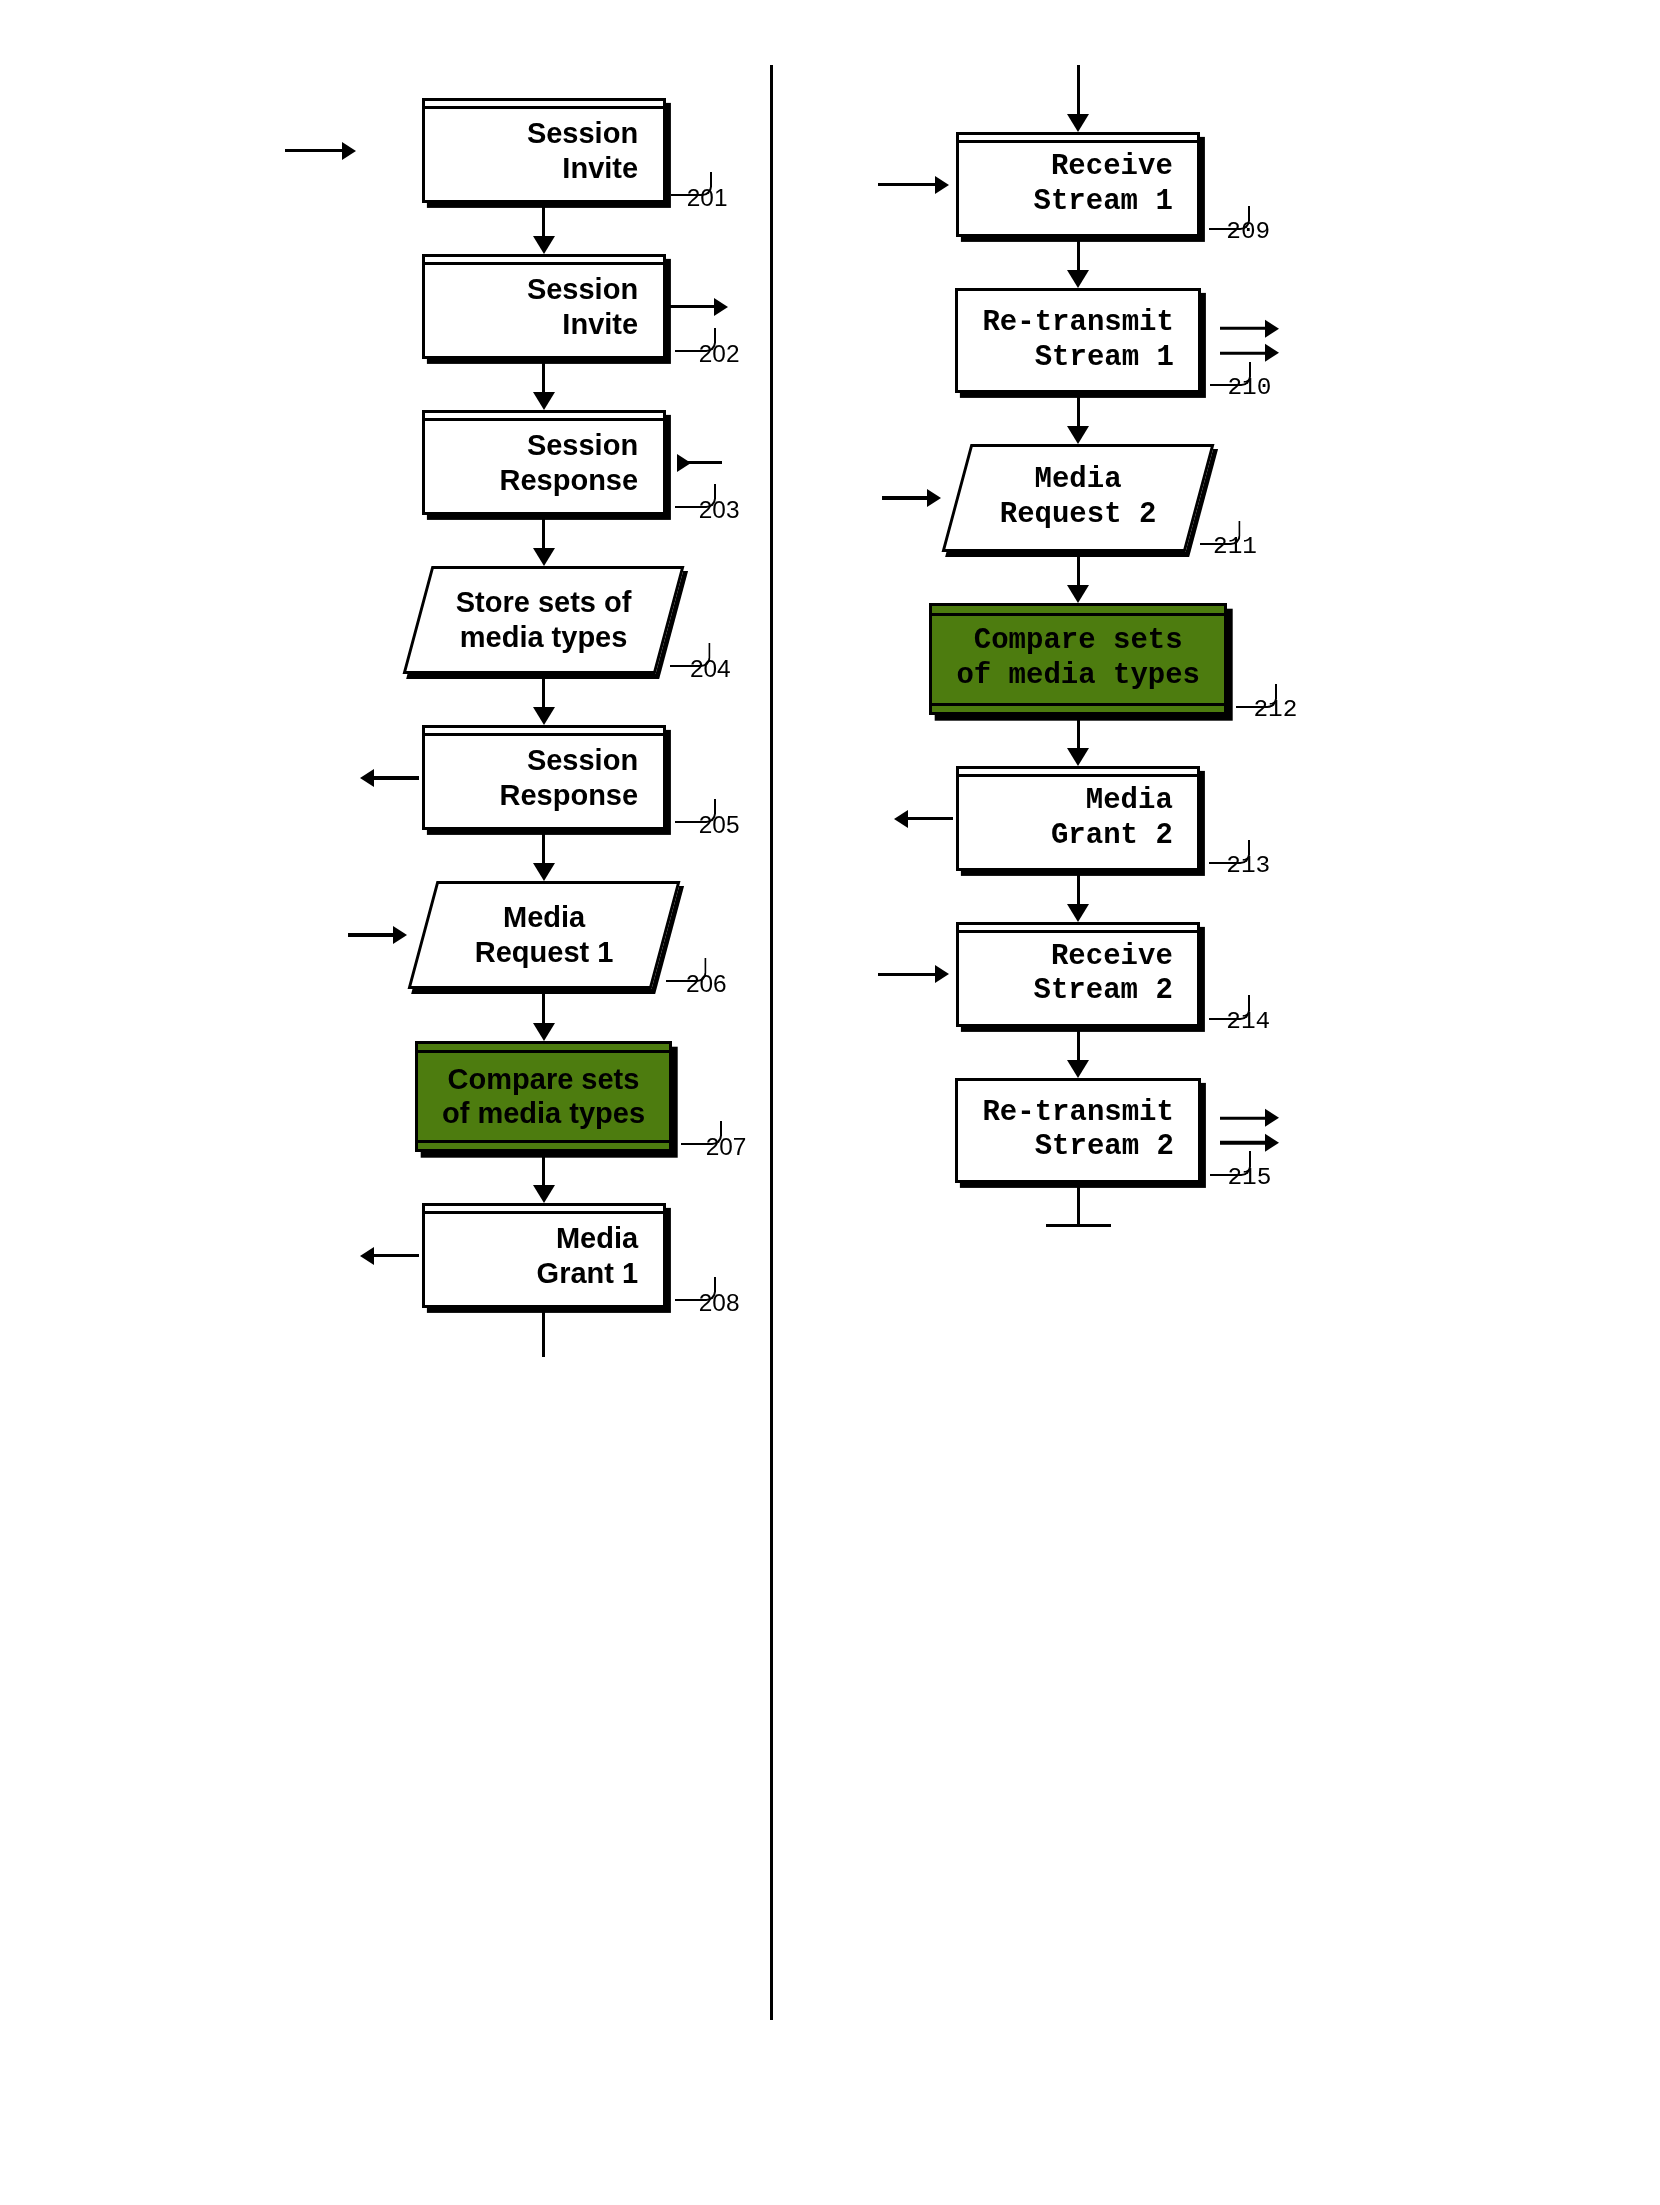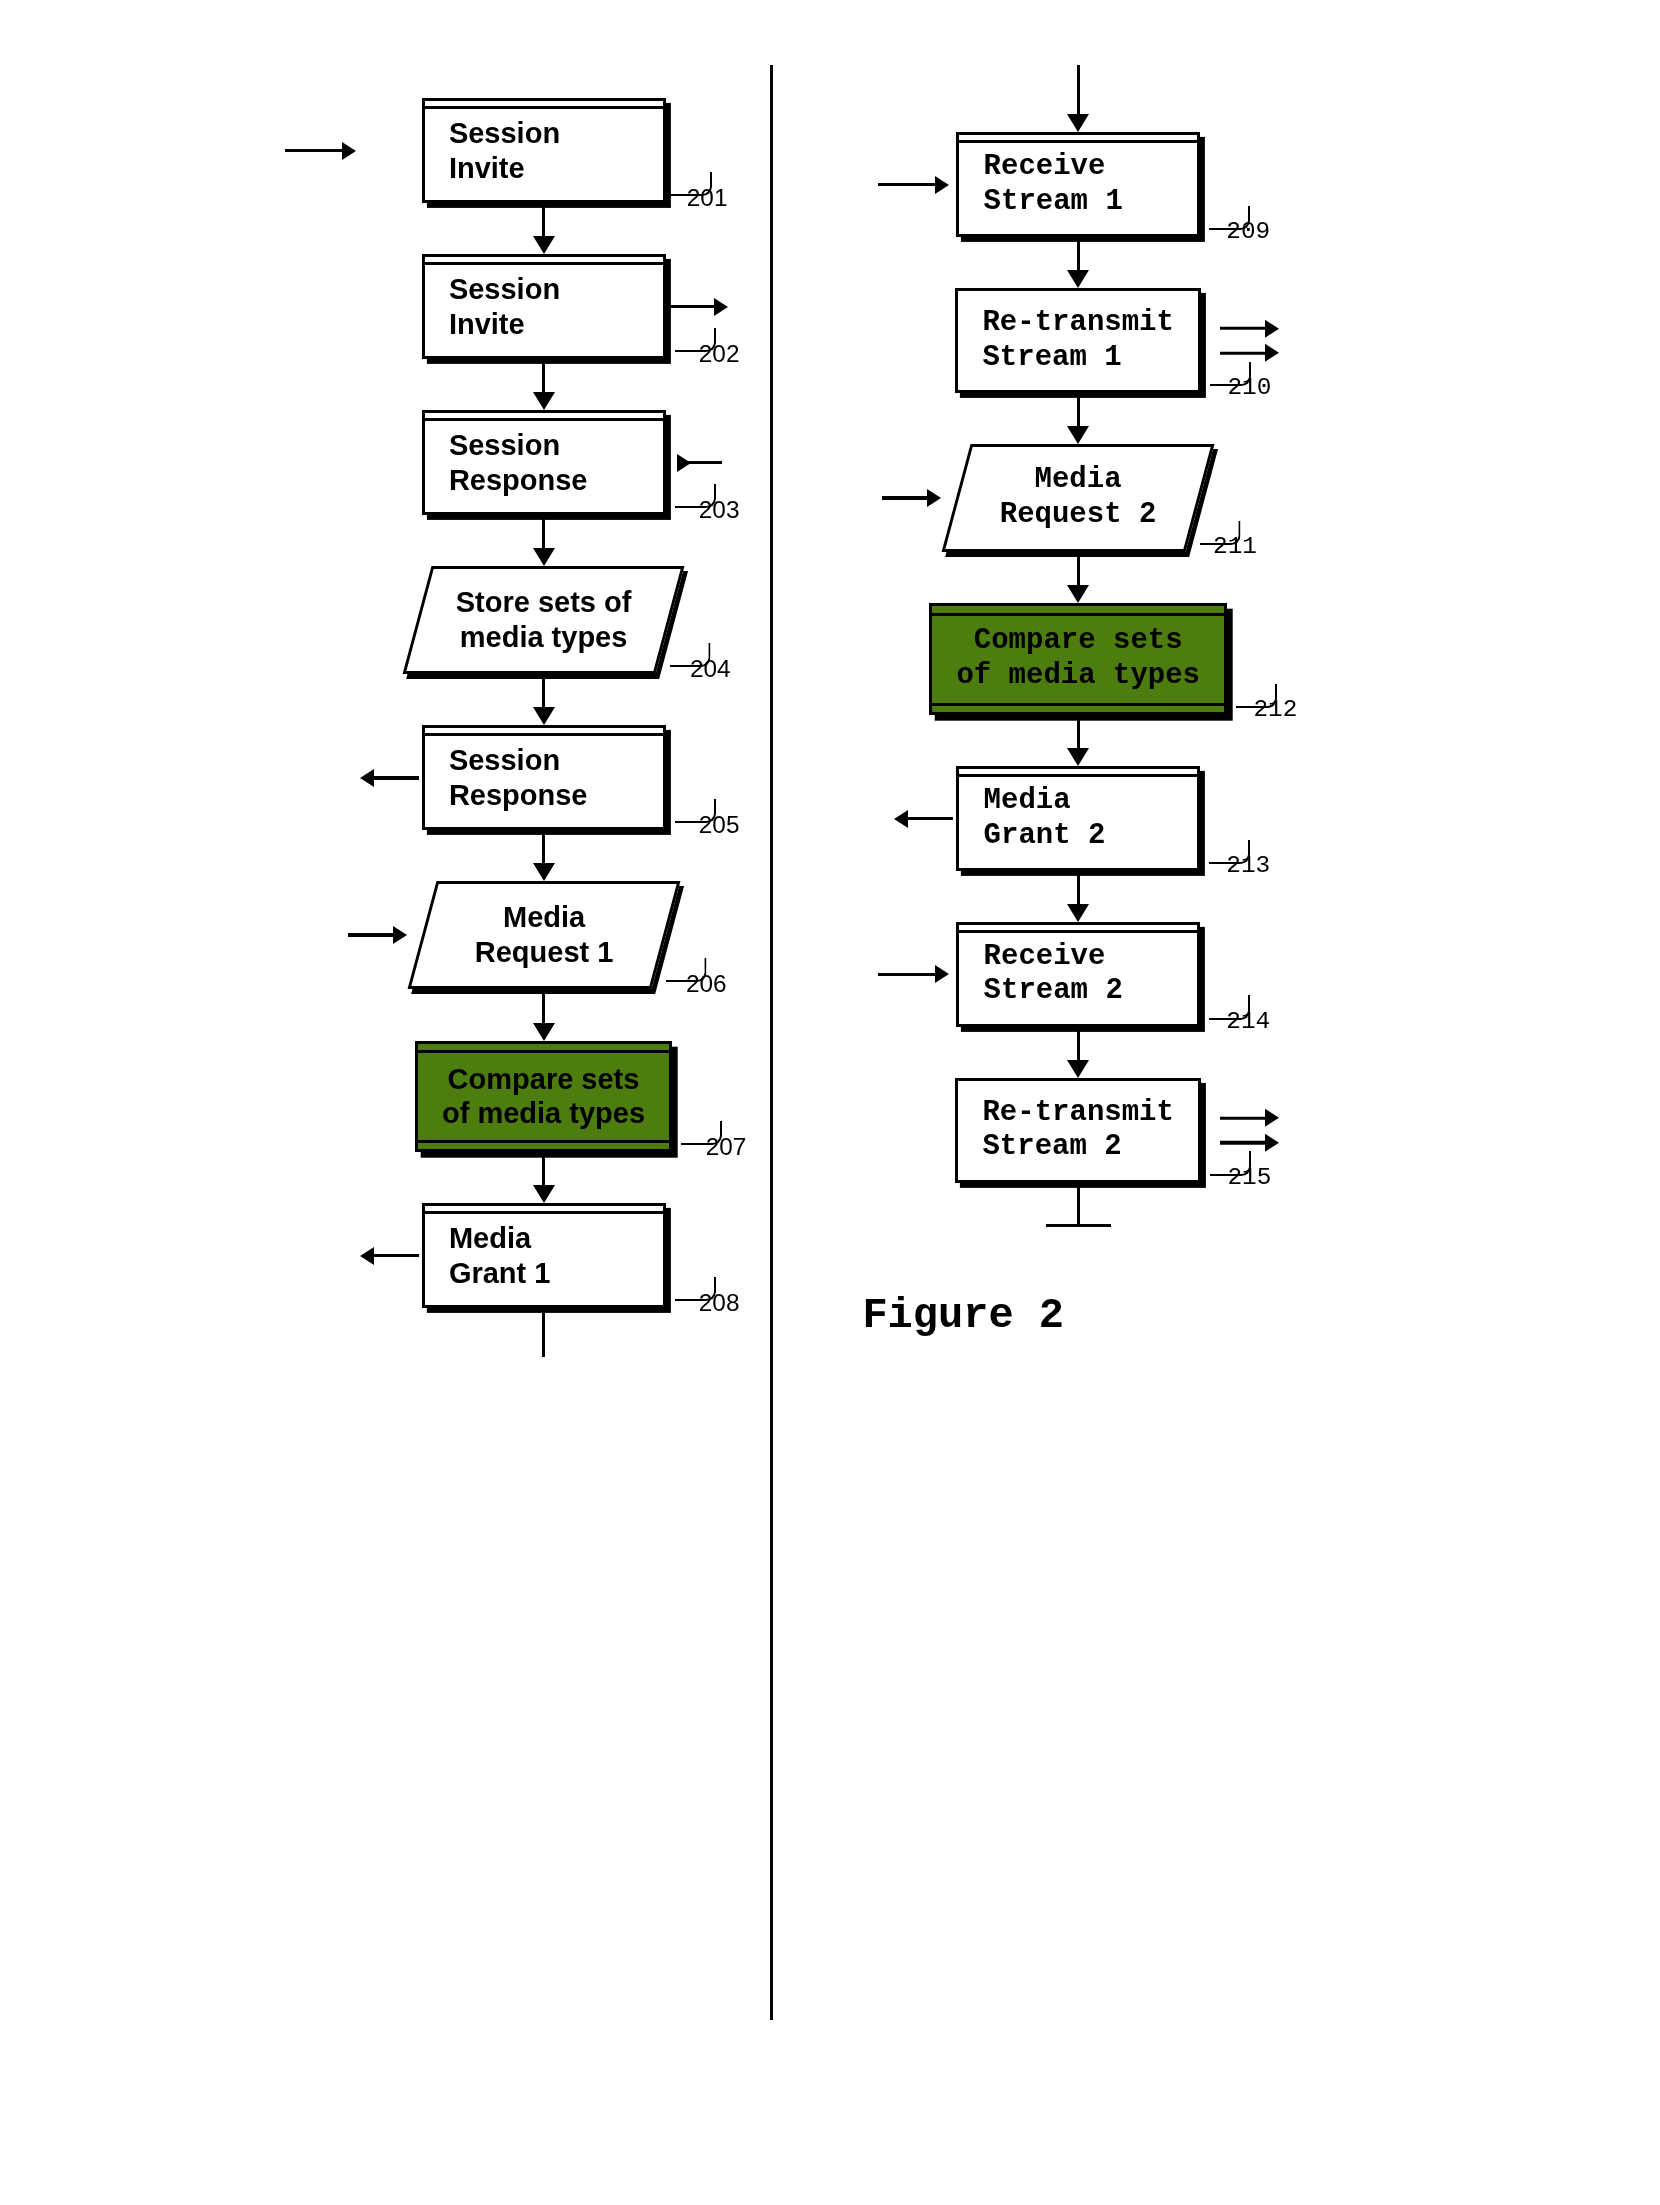--- a/index.html
+++ b/index.html
@@ -62,21 +62,21 @@
       align-items: center;
       position: relative;
       width: 100%;
     }
 
     
     .box-rect {
       border: 3.3px solid #000;
       background: #fff;
       padding: 14.7px 24.4px;
-      text-align: left;
+      text-align: right;
       font-size: 29px;
       font-weight: bold;
       min-width: 228px;
       max-width: 310px;
       box-shadow: 4.9px 4.9px 0 #000;
       line-height: 1.2;
       position: relative;
     }
 
     
@@ -588,18 +588,17 @@
             <span class="ref-label ref-right" style="right:-73px; bottom:-12.2px;">215</span>
           </div>
         </div>
       </div>
 
       <div style="display:flex; flex-direction:column; align-items:center;">
         <div style="width:3.3px; height:41px; background:#000;"></div>
         <div style="width:65px; height:3.3px; background:#000;"></div>
       </div>
 
-      <div class="figure-caption" style="margin-top:65px; padding-left:0;">Figure 2</div>
 
     </div>
   </div>
 </div>
 
 
 </body></html>

